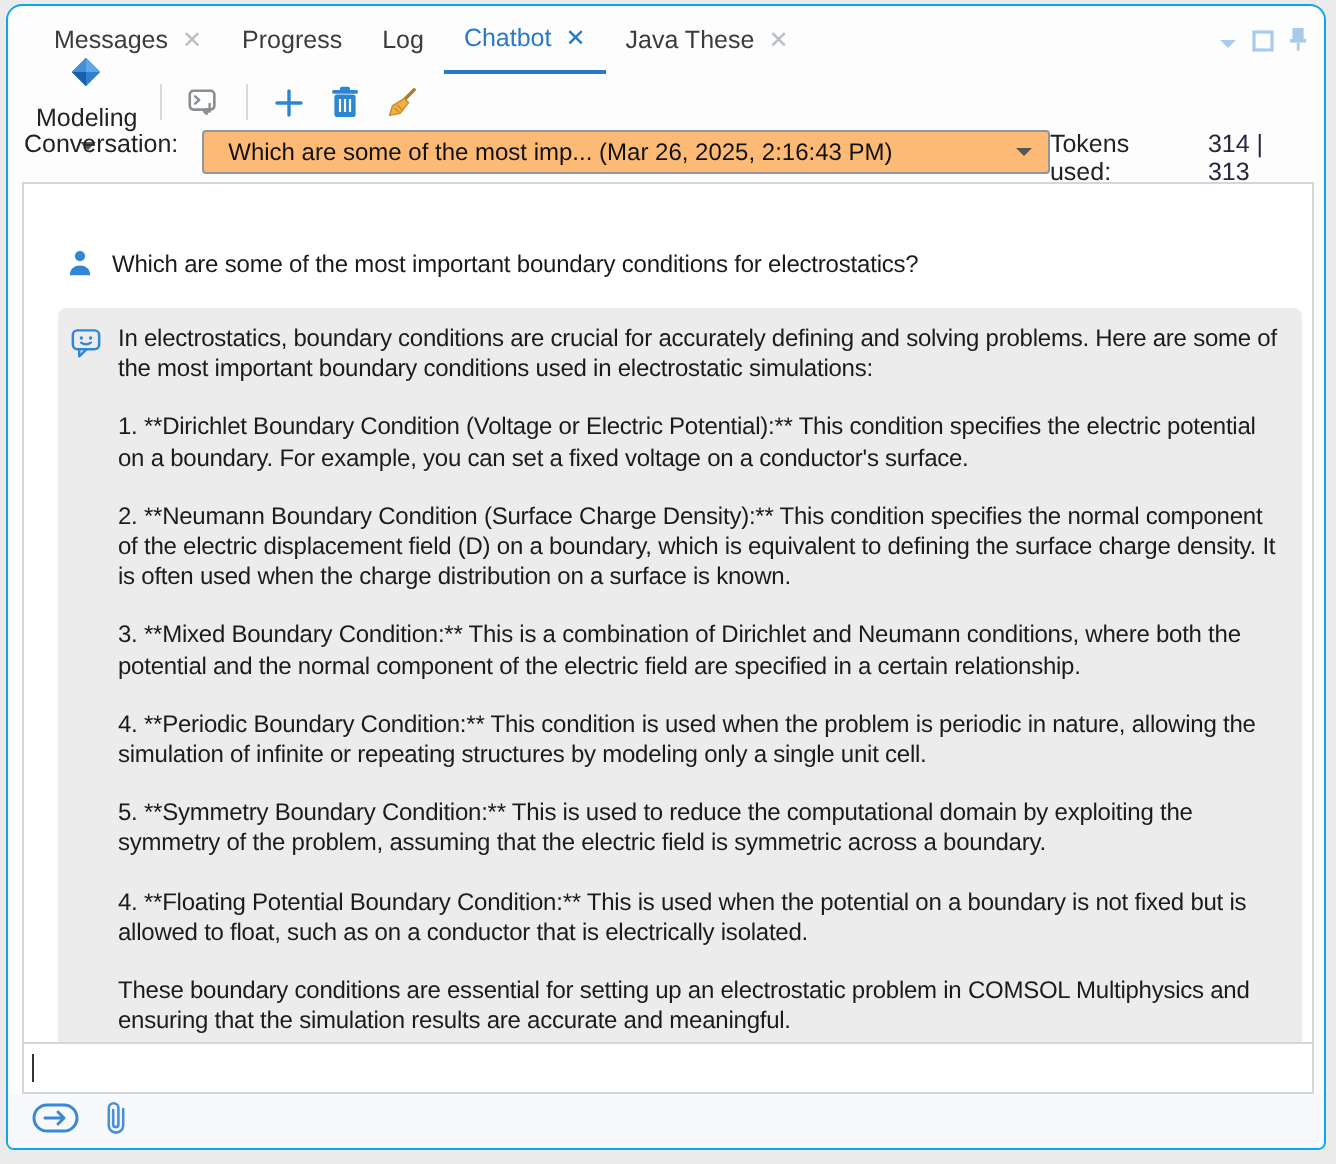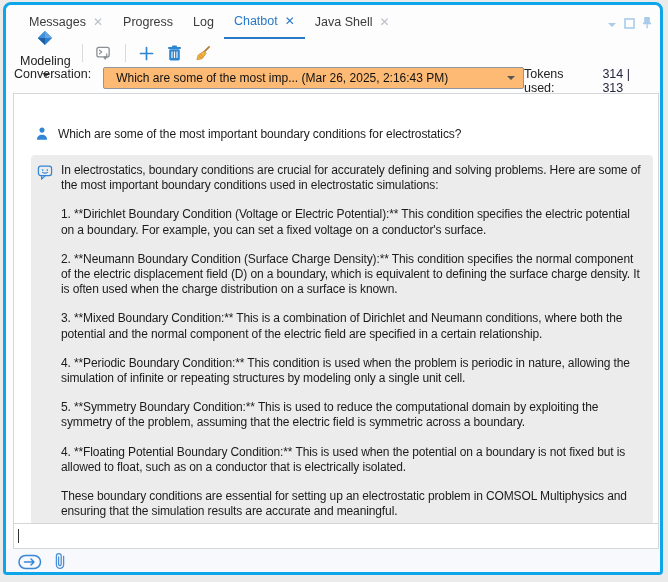--- a/index.html
+++ b/index.html
@@ -1,19 +1,19 @@
 <!DOCTYPE html>
 <html><head>
 <meta charset="utf-8">
 <style>
   * { margin:0; padding:0; box-sizing:border-box; }
   html,body { width:668px; height:582px; }
   body { background:#ebebeb; font-family:"Liberation Sans", sans-serif; position:relative; overflow:hidden; }
   .window { position:absolute; left:3px; top:2px; width:660px; height:573px;
-            background:#fdfdfd; border:3px solid #0ea5e9; border-radius:8px 8px 4px 4px; overflow:hidden; }
+            background:#fdfdfd; border:1px solid #0ea5e9; border-radius:8px 8px 4px 4px; overflow:hidden; }
 
   
   .tabbar { position:absolute; left:0; top:0; right:0; height:34px; display:flex; align-items:center; padding-left:13px; }
   .tab { display:flex; align-items:center; gap:7px; height:34px; padding:0 10px; font-size:12.5px; color:#3b3b3b; cursor:default; }
   .tab .x { color:#b9bfc6; font-size:12px; line-height:1; }
   .tab.active { color:#2979c8; border-bottom:2px solid #2979c8; }
   .tab.active .x { color:#2979c8; }
   .win-icons { position:absolute; right:8px; top:10px; display:flex; gap:7px; align-items:center; }
 
   
@@ -67,21 +67,21 @@
       <span>Progress</span>
     </div>
     <div class="tab">
       <span>Log</span>
     </div>
     <div class="tab active">
       <span>Chatbot</span>
       <span class="x">✕</span>
     </div>
     <div class="tab">
-      <span>Java Shell</span>
+      <span>Java These</span>
       <span class="x">✕</span>
     </div>
     <div class="win-icons">
       <span>
         <svg width="10" height="8" viewBox="0 0 10 8">
             <path d="M1 2 L5 6 L9 2 Z" fill="#a9cbe9"></path>
           </svg>
       </span>
       <span>
         <svg width="11" height="11" viewBox="0 0 11 11">

